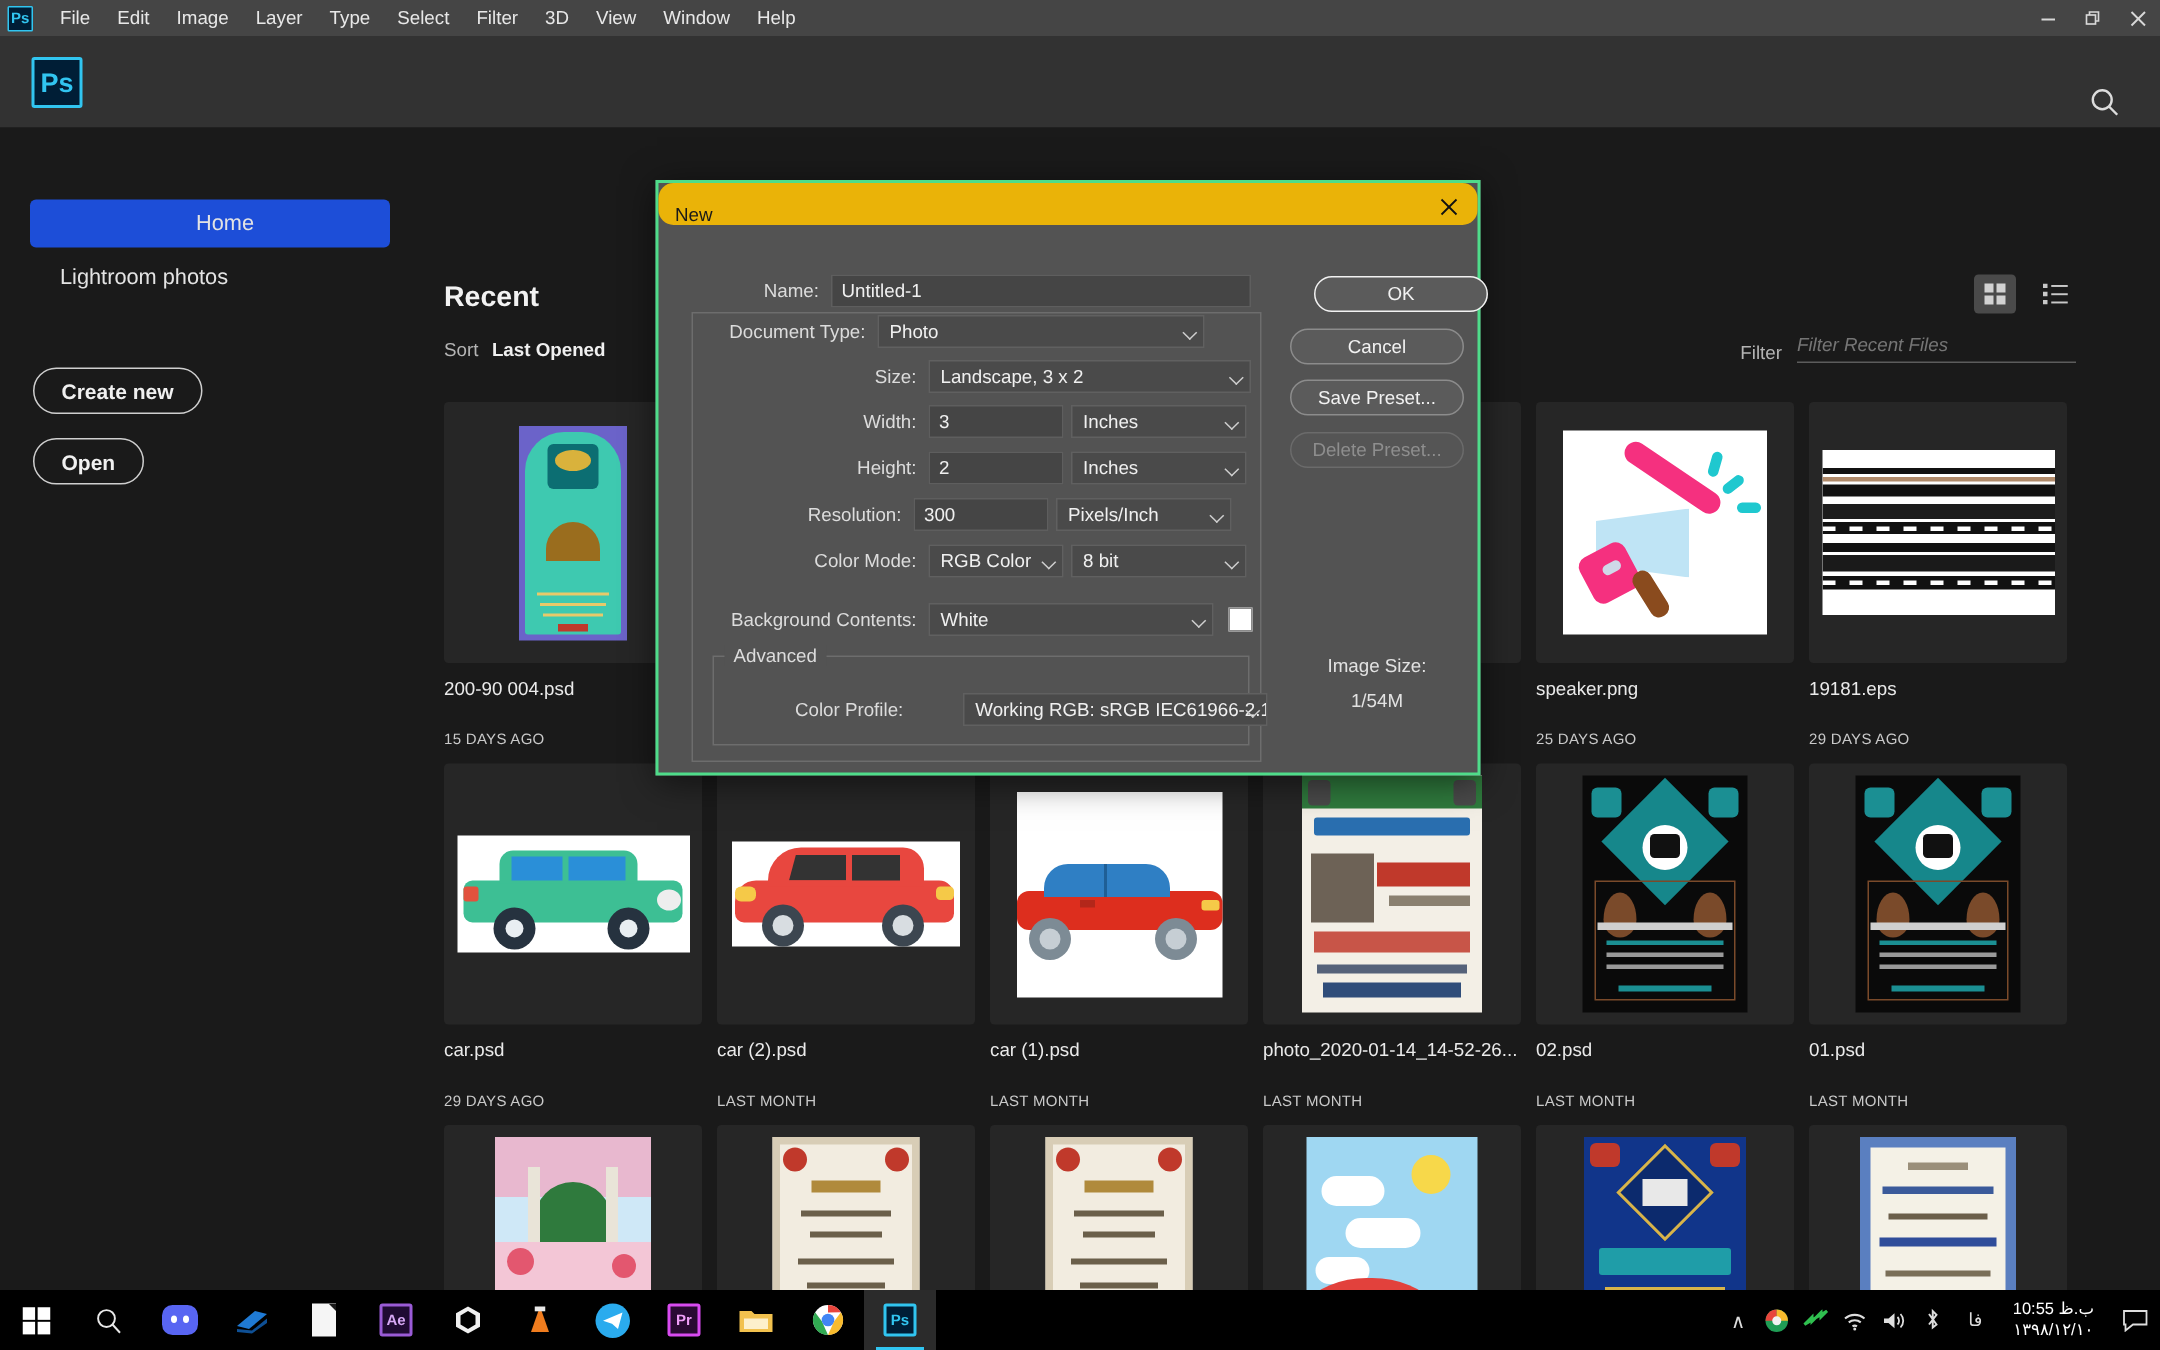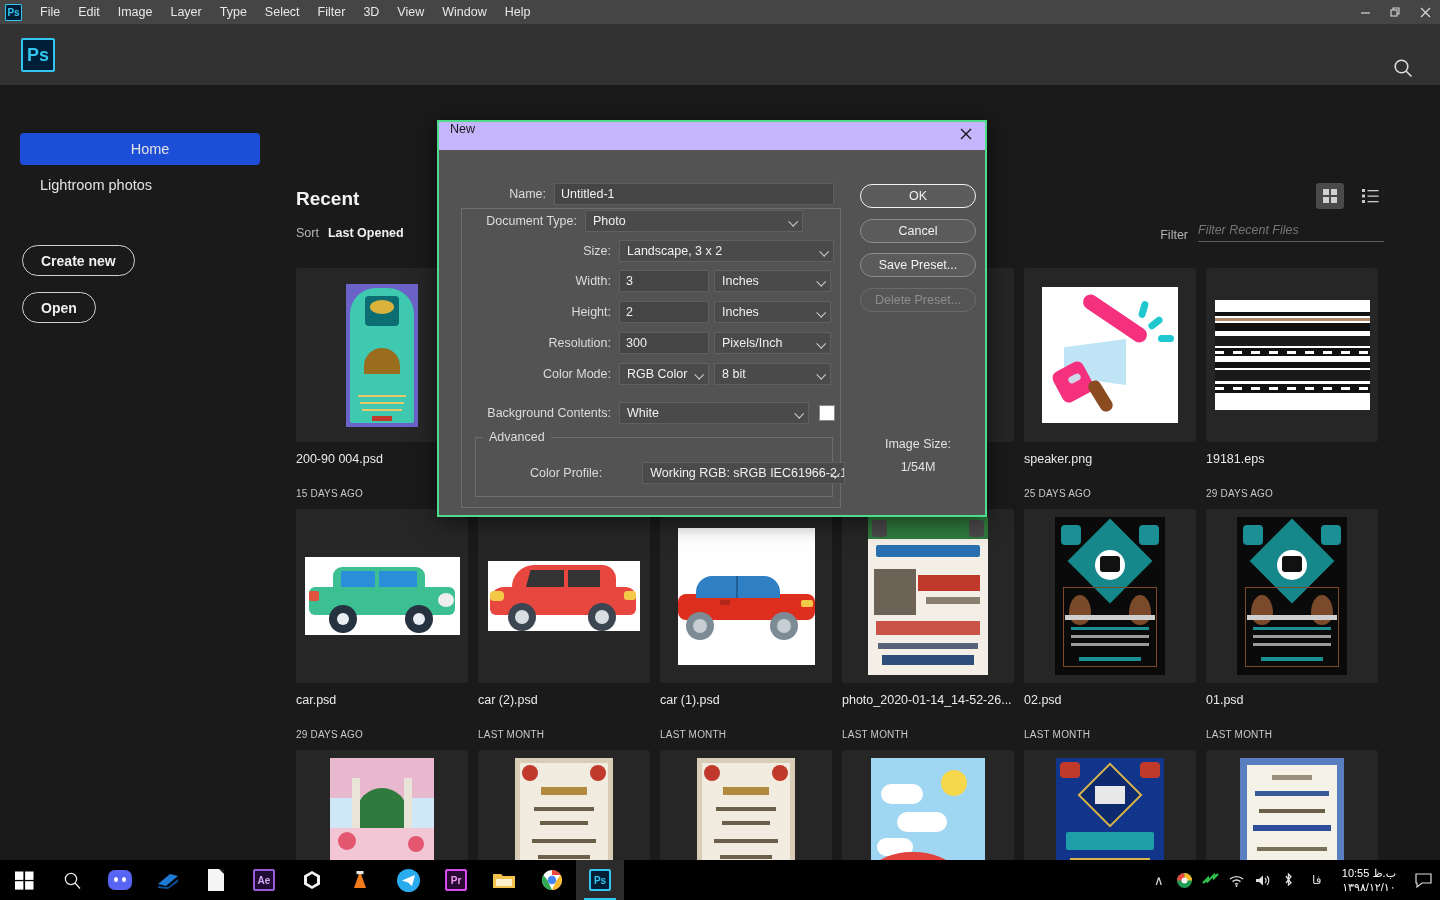--- a/index.html
+++ b/index.html
@@ -106,22 +106,23 @@
   }
   .card-date { color: #c9c9c9; font-size: 10px; margin-top: 22px; letter-spacing: .2px; }
 
   
   .dialog {
     position: absolute; left: 437px; top: 120px; width: 550px; height: 397px;
     background: #535353; border: 2px solid #4fdc8a;
     box-shadow: 0 4px 22px rgba(0,0,0,.55); z-index: 40;
   }
   .dlg-title {
-    height: 28px; background: #c4b5fd; display: flex; align-items: flex-start;
+    height: 28px; background: #eab308; display: flex; align-items: flex-end;
     padding: 0 4px 0 11px;
+    border-radius: 10px;
   }
   .dlg-title-text { color: #1a1a1a; font-size: 12.5px; flex: 1; }
   .dlg-close {
     width: 30px; height: 24px; display: flex; align-items: center;
     justify-content: center; color: #111; font-size: 14px;
   }
   .dlg-body { position: relative; height: 367px; }
 
   .row { position: absolute; display: flex; align-items: center; height: 22px; }
   .lbl { color: #dcdcdc; font-size: 12.5px; text-align: right; }
@@ -660,21 +661,21 @@
         <input class="inp" style="width: 90px; margin-left: 8px;" value="3">
         <div class="sel" style="width:117px; margin-left:5px;">Inches</div>
       </div>
 
       <div class="row" style="left:30px; top:151px; width:390px;">
         <div class="lbl" style="width:142px;">Height:</div>
         <input class="inp" style="width: 90px; margin-left: 8px;" value="2">
         <div class="sel" style="width:117px; margin-left:5px;">Inches</div>
       </div>
 
-      <div class="row" style="left:30px; top:182px; width:390px;">
+      <div class="row" style="left:20px; top:182px; width:390px;">
         <div class="lbl" style="width:142px;">Resolution:</div>
         <input class="inp" style="width: 90px; margin-left: 8px;" value="300">
         <div class="sel" style="width:117px; margin-left:5px;">Pixels/Inch</div>
       </div>
 
       <div class="row" style="left:30px; top:213px; width:390px;">
         <div class="lbl" style="width:142px;">Color Mode:</div>
         <div class="sel" style="width:90px; margin-left:8px;">RGB Color</div>
         <div class="sel" style="width:117px; margin-left:5px;">8 bit</div>
       </div>
@@ -684,21 +685,21 @@
         <div class="sel" style="width:190px; margin-left:8px;">White</div>
         <div class="swatch" style="margin-left:10px;"></div>
       </div>
 
       <div class="row" style="left:46px; top:312px; width:360px;gap:32px;">
         <div class="lbl" style="width:126px;">Color Profile:</div>
         <div class="sel" style="width:216px; margin-left:8px;">Working RGB:  sRGB IEC61966-2.1</div>
       </div>
 
 
-      <div class="btn primary" style="position:absolute; left:421px; top:34px;">OK</div>
+      <div class="btn primary" style="position:absolute; left:437px; top:34px;">OK</div>
       <div class="btn" style="position:absolute; left:421px; top:69px;">Cancel</div>
       <div class="btn" style="position:absolute; left:421px; top:103px;">Save Preset...</div>
       <div class="btn disabled" style="position:absolute; left:421px; top:138px;">Delete Preset...</div>
 
       <div class="imgsize-label" style="left:421px; top:287px; width:116px;">Image Size:</div>
       <div class="imgsize-label" style="left:421px; top:310px; width:116px;">1/54M</div>
     </div>
   </div>
 
   <div class="taskbar">

